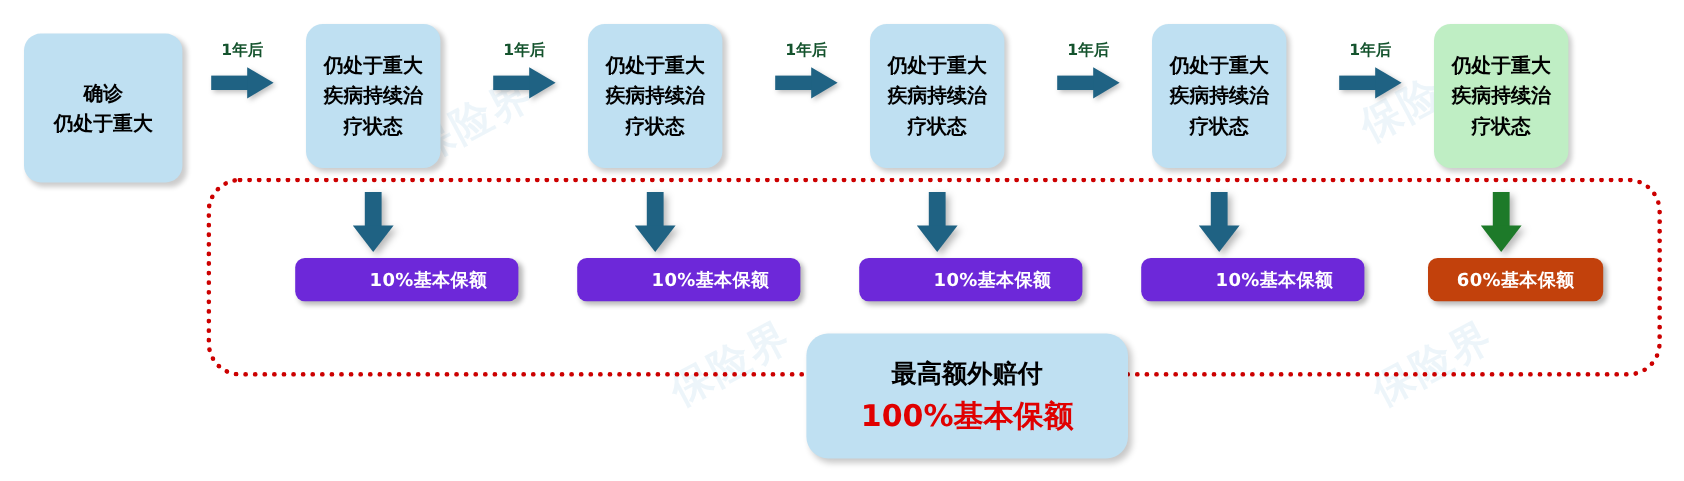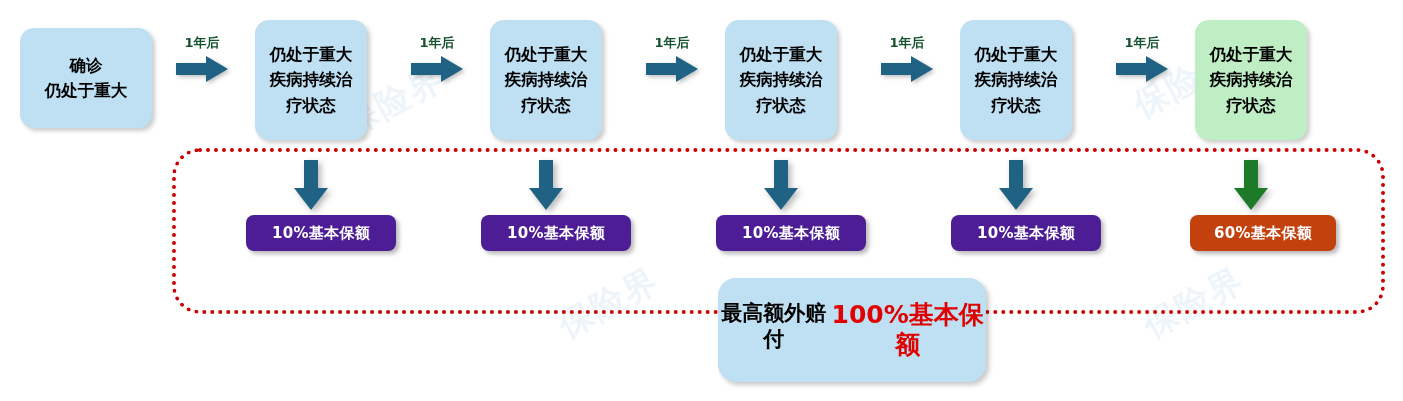--- a/index.html
+++ b/index.html
@@ -129,44 +129,44 @@
     display: flex;
     align-items: center;
     justify-content: center;
     color: #ffffff;
     font-size: 15px;
     font-weight: bold;
     letter-spacing: .3px;
     box-shadow: 3px 3px 4px rgba(0,0,0,0.28);
     white-space: nowrap;
   }
-  .payout.teal  { background: #4c1d95; }
+  .payout.teal  { background: #6d28d9; padding-left: 36px; }
   .payout.green { background: #c2410c; }
 
   
   .dotted-region {
     position: absolute;
     border: 4px dotted #cc0000;
     border-radius: 28px;
     box-sizing: border-box;
     background: transparent;
     pointer-events: none;
   }
 
   
   .summary-box {
     position: absolute;
     border-radius: 18px;
     background: #bfe0f2;
     box-shadow: 3px 3px 5px rgba(0,0,0,0.22);
     display: flex;
+    flex-direction: column;
     align-items: center;
     justify-content: center;
     text-align: center;
-    margin-left: 46px;
   }
   .summary-box .title {
     font-size: 21px;
     font-weight: bold;
     color: #000000;
     line-height: 1.25;
     margin-bottom: 8px;
   }
   .summary-box .amount {
     font-size: 25px;
@@ -180,21 +180,21 @@
 
 <div id="canvas">
 
   <div class="watermark" style="left:340px; top:78px;">保险界</div>
   <div class="watermark" style="left:1130px; top:60px;">保险界</div>
   <div class="watermark" style="left:555px; top:280px;">保险界</div>
   <div class="watermark" style="left:1140px; top:280px;">保险界</div>
 
   <div class="dotted-region" style="left:172px; top:148px; width:1213px; height:166px;"></div>
 
-  <div class="state-box blue" style="left:20px; top:28px; width:132px; height:100px;">
+  <div class="state-box blue" style="left:20px; top:28px; width:132px; height:124px;">
     <span class="ln">确诊</span>
     <span class="ln">仍处于重大</span>
   </div>
 
   <div class="trans" style="left:164px; top:36px;">
     <span class="trans-label">1年后</span>
     <div class="arrow-right">
       <div class="shaft"></div>
         <div class="head"></div>
     </div>

